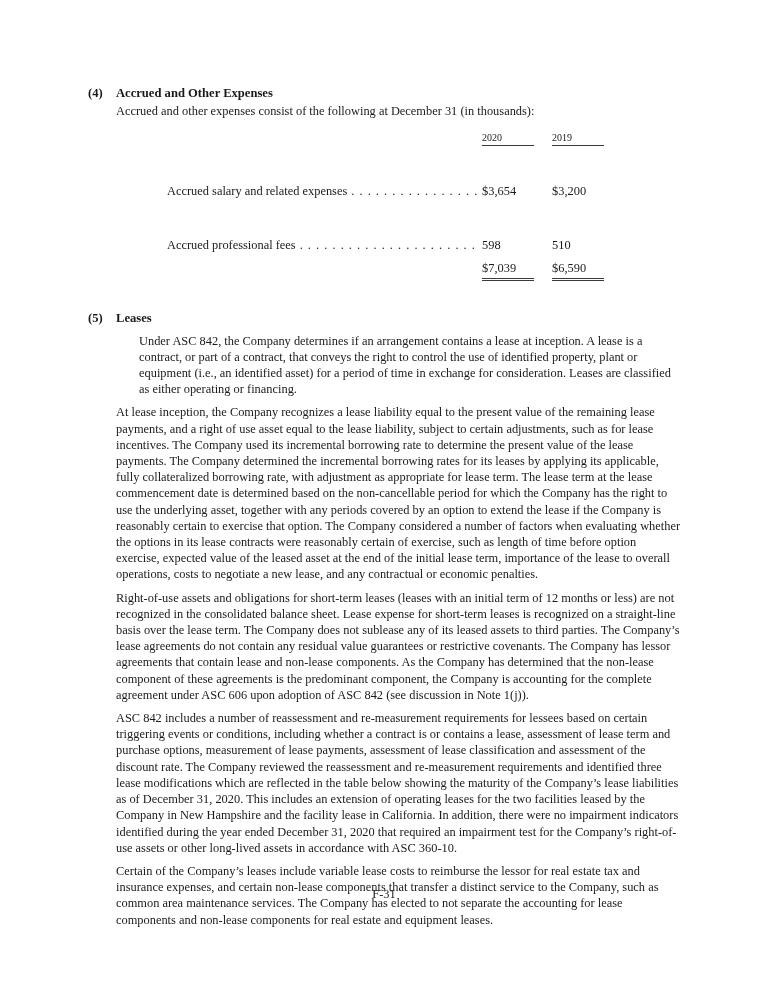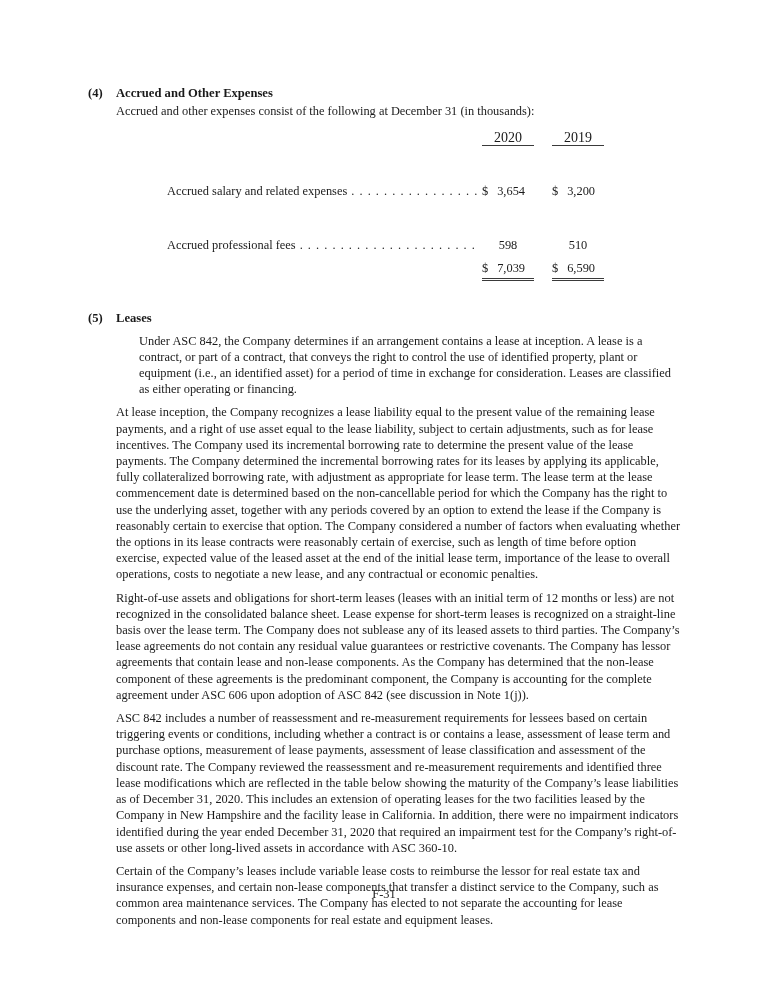--- a/index.html
+++ b/index.html
@@ -22,42 +22,42 @@
   .sec-num { width: 28px; flex: 0 0 28px; }
   .sec-title { flex: 1; }
   .sec-body { margin-left: 28px; }
 
   .intro { margin-top: 2px; }
 
   
   .fin-table { margin: 13px 78px 0 51px; }
   .year-row { display: flex; justify-content: flex-end; margin-bottom: 3px; }
   .year-col {
-    width: 52px; text-align: center;
-    font-size: 14px; line-height: 12px;
+    width: 52px; 
+    font-size: 10px; line-height: 12px;
     border-bottom: 1px solid #3a3a3a;
     padding-bottom: 1px;
   }
   .year-col + .year-col { margin-left: 18px; }
 
   .fin-row { display: flex; align-items: baseline; line-height: 17px; margin-top: 37px; }
   .row-label { white-space: nowrap; }
   .leader {
     flex: 1 1 auto; overflow: hidden; white-space: nowrap;
     margin: 0 4px 0 4px; letter-spacing: 1px; color: #2a2a2a;
   }
   .leader::after {
     content: ". . . . . . . . . . . . . . . . . . . . . . . . . . . . . . . . . . . . . . . . . . . . . . . . . . . .";
   }
   .amt-col {
     flex: 0 0 52px; width: 52px;
     display: inline-flex; justify-content: space-between; align-items: baseline;
   }
   .amt-col + .amt-col { margin-left: 18px; }
-  .amt-col .val { text-align: center; flex: 1; }
+  .amt-col .val { text-align: left; flex: 1; }
   .rule-under .amt-col { border-bottom: 1px solid #3a3a3a; }
   .total-row { margin-top: 6px; padding-bottom: 2px; }
   .total-row .amt-col { border-bottom: 3px double #3a3a3a; padding-bottom: 1px; }
 
   .sec-leases { margin-top: 27px; }
   .para { margin-top: 7px; }
   .para:first-of-type { margin-top: 6px; margin-left: 23px; }
 
   .footer {
     position: absolute;

